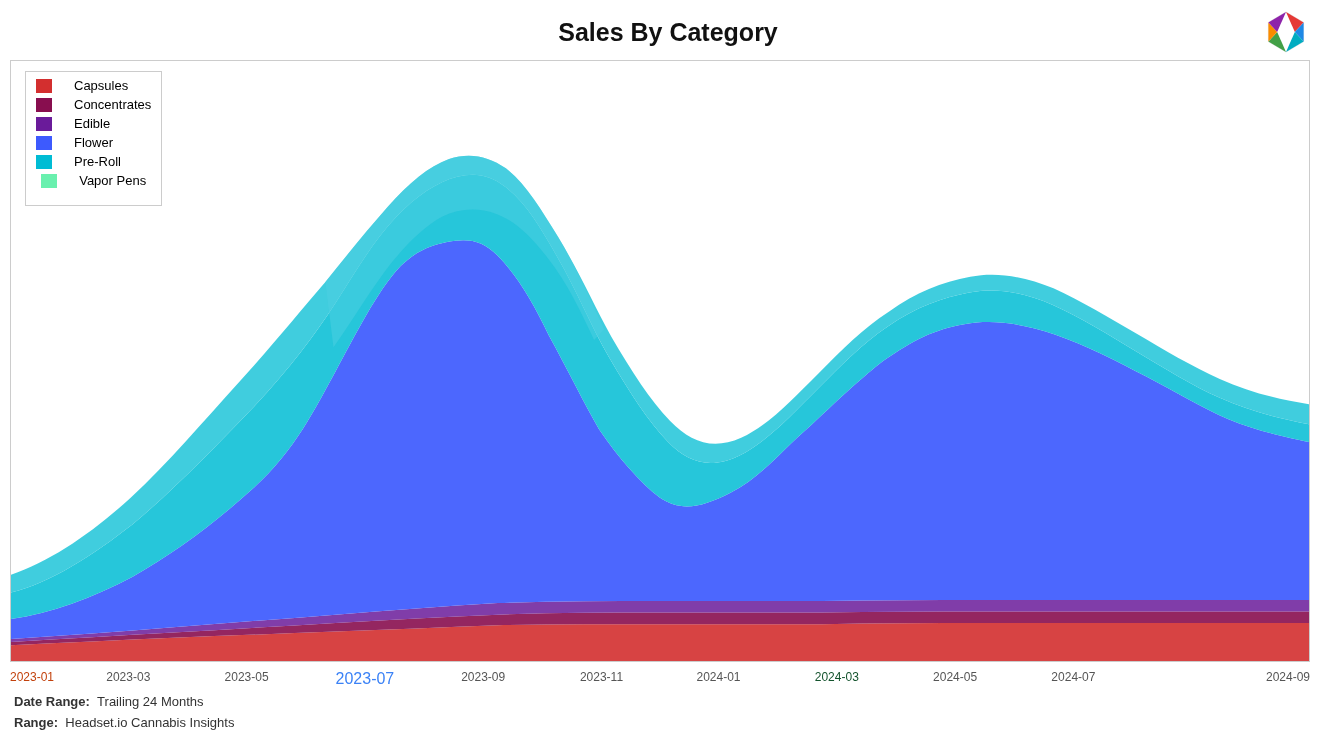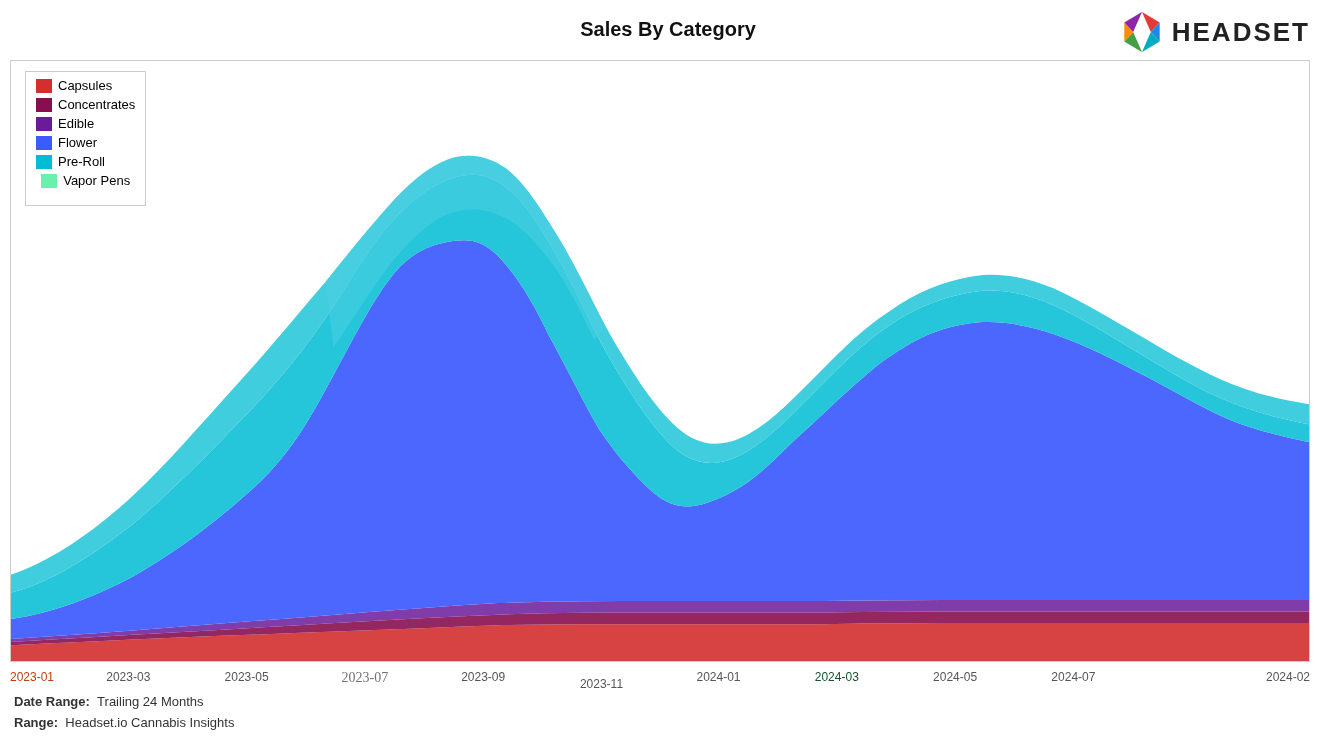--- a/index.html
+++ b/index.html
@@ -36,21 +36,21 @@
       color: #222;
       text-transform: uppercase;
     }
     
     .chart-title {
       position: absolute;
       top: 18px;
       left: 16px;
       right: 0;
       text-align: center;
-      font-size: 20px;
+      font-size: 25px;
       font-weight: 700;
       color: #111;
     }
     
     .chart-area {
       position: absolute;
       top: 60px;
       left: 10px;
       right: 10px;
       bottom: 80px;
@@ -65,21 +65,21 @@
       left: 14px;
       background: #fff;
       border: 1px solid #ccc;
       padding: 6px 10px;
       z-index: 10;
       font-size: 13px;
     }
     .legend-item {
       display: flex;
       align-items: center;
-      gap: 6px;
+      gap: 22px;
       margin-bottom: 4px;
     }
     .legend-item:last-child { margin-bottom: 11px; justify-content: center; }
     .legend-swatch {
       width: 16px;
       height: 14px;
       flex-shrink: 0;
     }
     
     .footer-info {
@@ -117,21 +117,20 @@
 
       <path d="M30,55 L8,42 L19,30 Z" fill="#43a047"></path>
 
       <path d="M8,42 L8,18 L19,30 Z" fill="#fb8c00"></path>
 
       <path d="M8,18 L30,5 L19,30 Z" fill="#8e24aa"></path>
 
       <polygon points="19,30 30,5 41,30 30,55" fill="white" opacity="0.15"></polygon>
       <circle cx="30" cy="30" r="8" fill="white"></circle>
     </svg>
-    <span class="logo-text">HEADSET</span>
   </div>
 
   <div class="chart-title">Sales By Category</div>
 
   <div class="chart-area">
 
     
     <div class="legend">
       <div class="legend-item">
         <div class="legend-swatch" style="background:#d32f2f;"></div>
@@ -241,28 +240,28 @@
 
     </svg>
   </div>
 
   <div style="position:absolute; bottom:52px; left:10px; right:10px;">
     <div style="position:relative; height:20px;">
 
       <span style="position:absolute; left:0%; font-size:12px; color:#c2410c; transform:translateX(0);">2023-01</span>
       <span style="position:absolute; left:9.1%; font-size:12px; color:#555; transform:translateX(-50%);">2023-03</span>
       <span style="position:absolute; left:18.2%; font-size:12px; color:#555; transform:translateX(-50%);">2023-05</span>
-      <span style="position:absolute; left:27.3%; font-size:14px; color:#737373; transform:translateX(-50%);font-family:Liberation Serif, serif;">2023-07</span>
+      <span style="position:absolute; left:27.3%; font-size:16px; color:#3b82f6; transform:translateX(-50%);">2023-07</span>
       <span style="position:absolute; left:36.4%; font-size:12px; color:#555; transform:translateX(-50%);">2023-09</span>
-      <span style="position:absolute; left:45.5%; font-size:12px; color:#555; transform:translateX(-50%);margin-top:7px;">2023-11</span>
+      <span style="position:absolute; left:45.5%; font-size:12px; color:#555; transform:translateX(-50%);">2023-11</span>
       <span style="position:absolute; left:54.5%; font-size:12px; color:#555; transform:translateX(-50%);text-align:center;">2024-01</span>
       <span style="position:absolute; left:63.6%; font-size:12px; color:#14532d; transform:translateX(-50%);">2024-03</span>
       <span style="position:absolute; left:72.7%; font-size:12px; color:#555; transform:translateX(-50%);">2024-05</span>
       <span style="position:absolute; left:81.8%; font-size:12px; color:#555; transform:translateX(-50%);">2024-07</span>
-      <span style="position:absolute; right:0%; font-size:12px; color:#555; transform:translateX(0);">2024-02</span>
+      <span style="position:absolute; right:0%; font-size:12px; color:#555; transform:translateX(0);">2024-09</span>
     </div>
   </div>
 
   <div class="footer-info">
     <div>
       <span class="label">Date Range:</span>
       &nbsp;<span>Trailing 24 Months</span>
     </div>
     <div>
       <span class="label">Range:</span>

